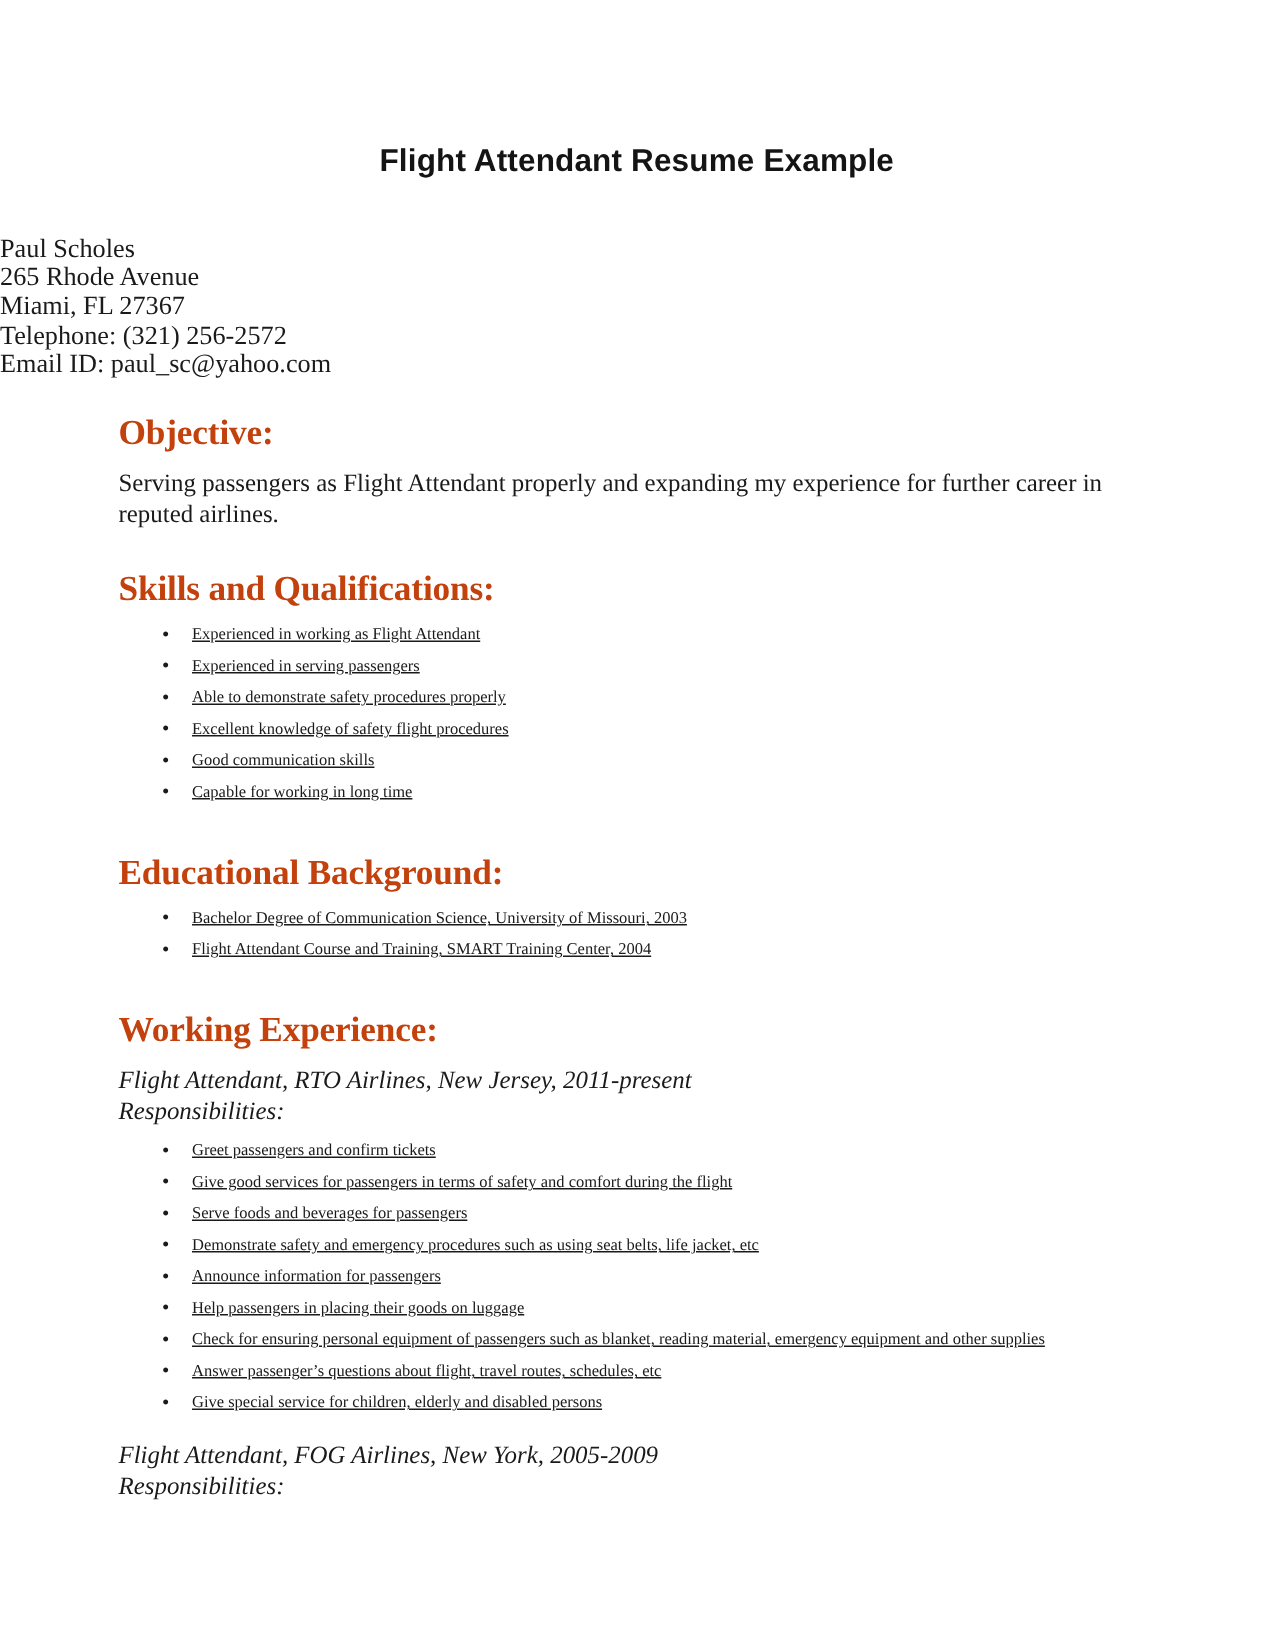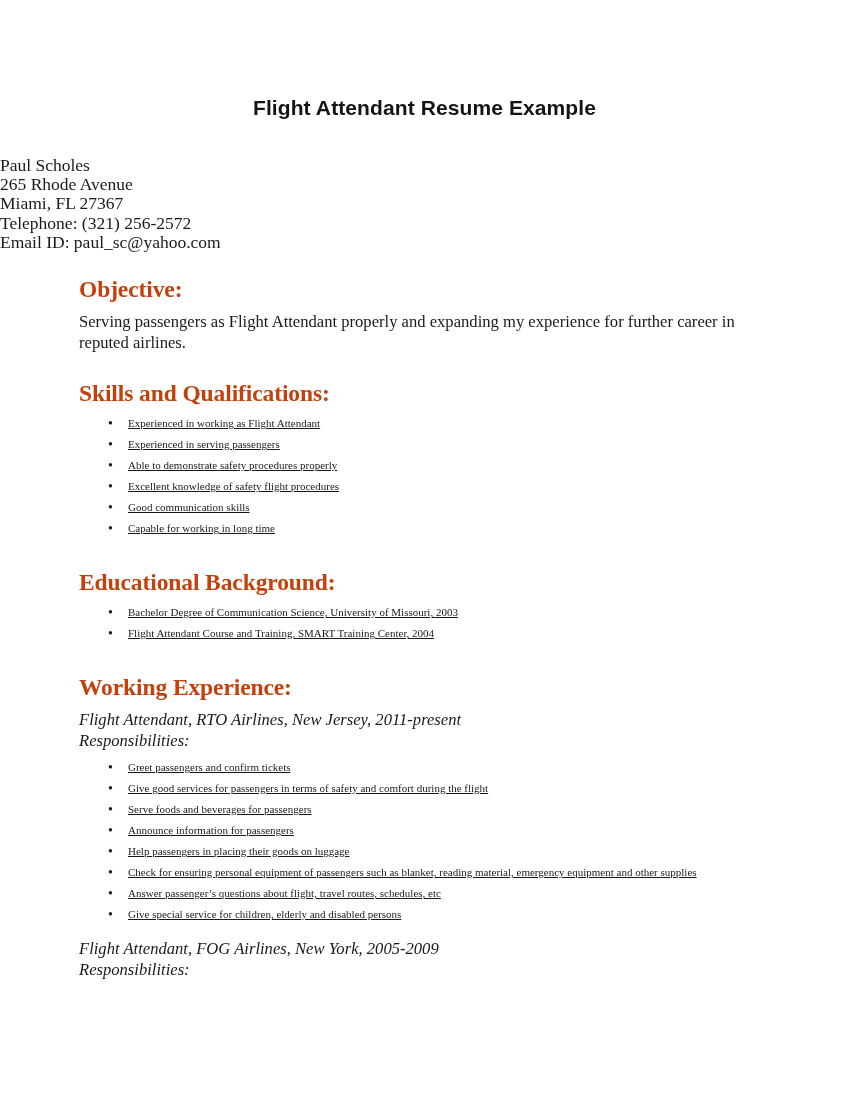--- a/index.html
+++ b/index.html
@@ -144,20 +144,21 @@
     <div class="section sec-experience">
       <div class="section-heading">Working Experience:</div>
 
       <div>
         <div class="job-line">Flight Attendant, RTO Airlines, New Jersey, 2011-present</div>
         <div class="job-line sub">Responsibilities:</div>
         <ul class="bullets">
           <li>Greet passengers and confirm tickets</li>
           <li>Give good services for passengers in terms of safety and comfort during the flight</li>
           <li>Serve foods and beverages for passengers</li>
+          <li>Demonstrate safety and emergency procedures such as using seat belts, life jacket, etc</li>
           <li>Announce information for passengers</li>
           <li>Help passengers in placing their goods on luggage</li>
           <li>Check for ensuring personal equipment of passengers such as blanket, reading material, emergency equipment and other supplies</li>
           <li>Answer passenger’s questions about flight, travel routes, schedules, etc</li>
           <li>Give special service for children, elderly and disabled persons</li>
         </ul>
       </div>
 
       <div class="job-two">
         <div class="job-line">Flight Attendant, FOG Airlines, New York, 2005-2009</div>

